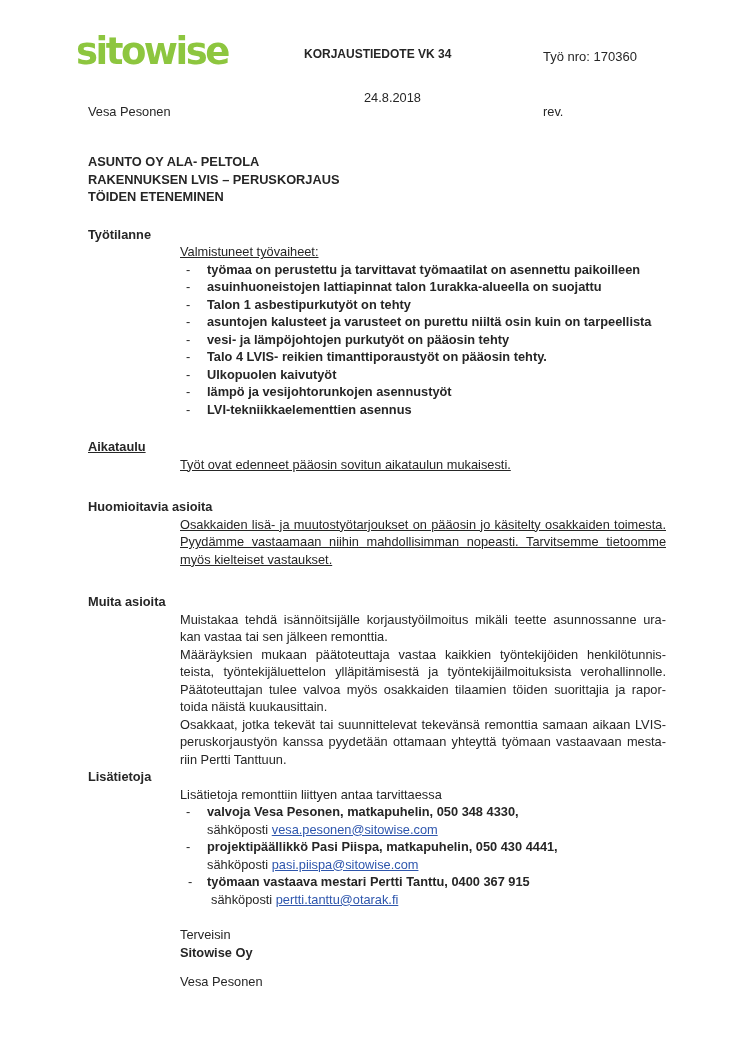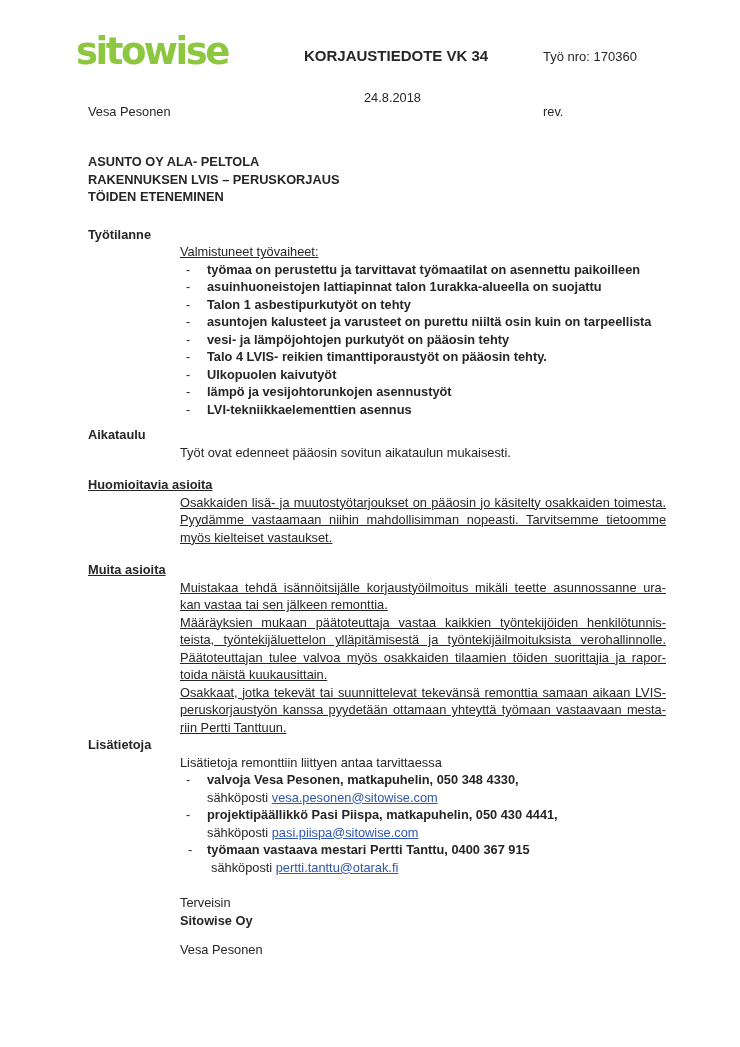--- a/index.html
+++ b/index.html
@@ -7,40 +7,40 @@
     position:relative; width:727px; height:1047px; background:#ffffff;
     font-family:"Liberation Sans", sans-serif; font-size:12.8px; color:#262626;
     overflow:hidden;
   }
   
   .logo {
     position:absolute; left:76px; top:33px;
     font-family:"DejaVu Sans", sans-serif; font-weight:bold;
     font-size:37px; letter-spacing:-2.5px; color:#8dc63f; line-height:38px;
   }
-  .doc-title { position:absolute; left:304px; top:47px; font-weight:bold; font-size:15px; }
+  .doc-title { position:absolute; left:304px; top:47px; font-weight:bold; font-size:12px; }
   .job-no    { position:absolute; left:543px; top:49px; font-size:13px; }
   .page-no   { position:absolute; left:732px; top:49px; font-size:14px; }
   .author    { position:absolute; left:88px;  top:104px; }
   .doc-date  { position:absolute; left:364px; top:90px; }
   .rev       { position:absolute; left:543px; top:104px; }
   
   .main { position:absolute; left:0; top:153px; width:740px; line-height:17.5px; }
   .subject { margin-left:88px; font-weight:bold; }
   .slabel  { margin-left:88px; font-weight:bold; }
   .scontent{ margin-left:180px; width:486px; }
   .ul { text-decoration:underline; }
   .jl { text-align:justify; text-align-last:justify; white-space:nowrap; }
   .brow { display:flex; }
   .bdash { flex:0 0 27px; padding-left:6px; box-sizing:border-box; }
   .btxt  { flex:1;font-weight:bold; }
   .gap12 { margin-top:12px; }
   .mt20 { margin-top:20px; }
-  .mt8  { margin-top:8px; }
-  .mt13 { margin-top:15px;text-decoration:underline; }
+  .mt8  { margin-top:20px;text-decoration:underline; }
+  .mt13 { margin-top:25px; }
   .mt18 { margin-top:18px; }
   .mt12 { margin-top:12px; }
   .cline2 { padding-left:27px; }
   .shift .bdash { padding-left:8px; }
   .shift .cline2 { padding-left:31px; }
   a.link, .link { color:#2e56ad; text-decoration:underline; cursor:pointer; }
   .bold { font-weight:bold; }
 </style>
 </head>
 <body>

